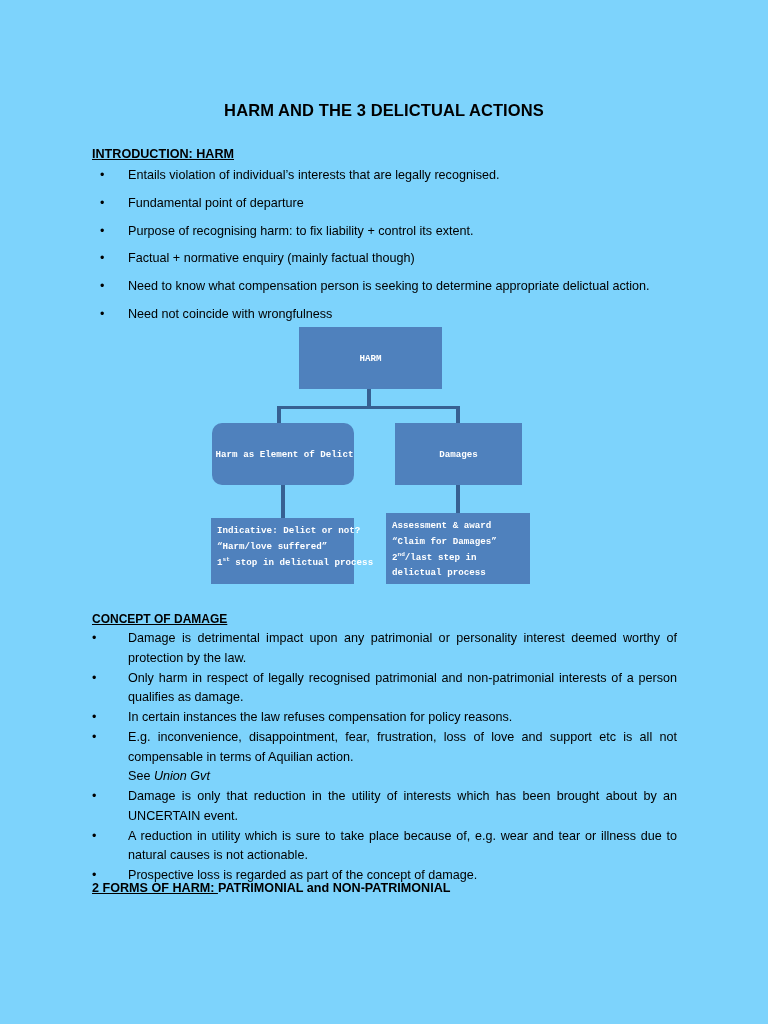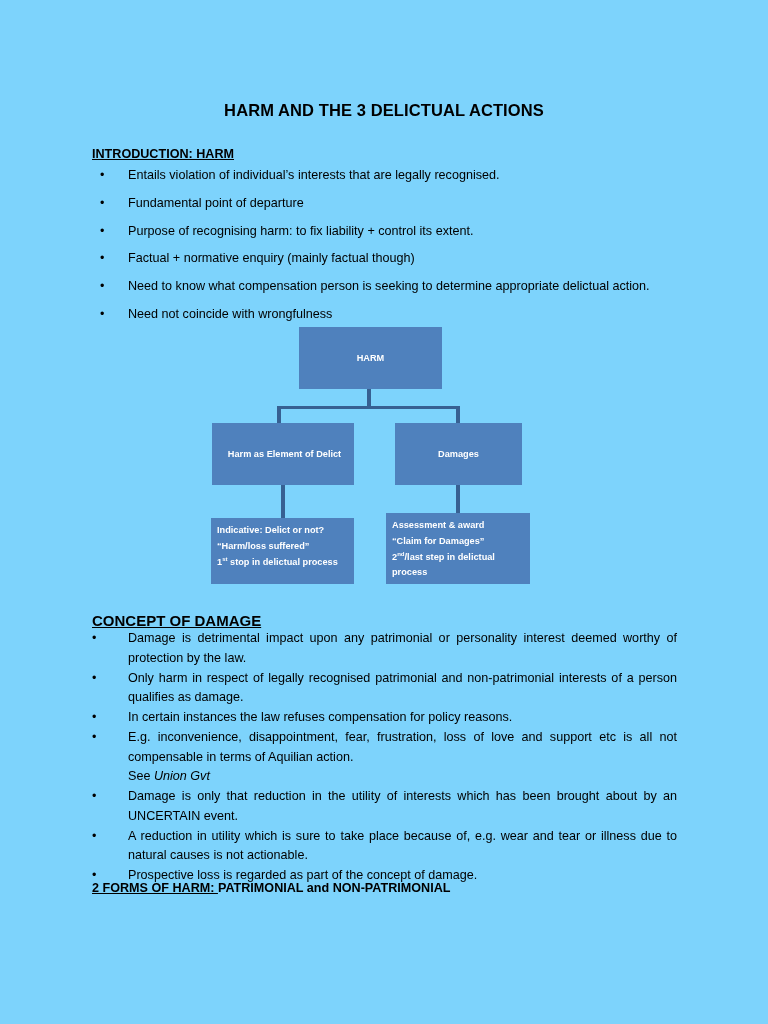--- a/index.html
+++ b/index.html
@@ -66,20 +66,21 @@
   }
 
   
   .flow {
     position: absolute;
     left: 0;
     top: 0;
     width: 768px;
     height: 716px;
     pointer-events: none;
+    font-family: Liberation Mono, monospace;
   }
   .node {
     position: absolute;
     background: #4f81bd;
     color: #ffffff;
     font-size: 9.2px;
     font-weight: bold;
     box-sizing: border-box;
   }
   .node.center {
@@ -88,21 +89,21 @@
     justify-content: center;
     text-align: center;
   }
   .node.leaf {
     padding: 5px 6px 20px 6px;
     line-height: 15.8px;
     white-space: nowrap;
   }
   .node-harm      { left: 299px; top: 327px; width: 143px; height: 62px; }
   .node-element   { left: 212px; top: 423px; width: 142px; height: 62px;
-                    justify-content: flex-start; padding-left: 3px; }
+                    justify-content: flex-start; padding-left: 3px; border-radius: 10px; }
   .node-damages   { left: 395px; top: 423px; width: 127px; height: 62px; }
   .node-left-leaf { left: 211px; top: 518px; width: 143px; height: 66px; }
   .node-right-leaf{ left: 386px; top: 513px; width: 144px; height: 71px; }
 
   .node-element .label {
     display: inline-block;
     width: 152px;
     text-align: center;
   }
 
@@ -121,21 +122,21 @@
   .c-leaf-l   { left: 281px; top: 485px; width: 4px; height: 33px; }
   .c-leaf-r   { left: 456px; top: 485px; width: 4px; height: 29px; }
 
   sup { font-size: 0.66em; vertical-align: super; line-height: 0; }
 
   
   .sec2-heading {
     position: absolute;
     left: 92px;
     top: 612px;
-    font-size: 15px;
+    font-size: 12px;
     font-weight: bold;
     text-decoration: underline;
   }
   .sec2-list {
     position: absolute;
     left: 92px;
     top: 629px;
     width: 585px;
   }
   .sec2-list .li {
@@ -223,21 +224,21 @@
     <div class="node center node-element">
       <span class="label">Harm as Element of Delict</span>
     </div>
 
     <div class="node center node-damages">
       <span>Damages</span>
     </div>
 
     <div class="node leaf node-left-leaf">
       <div>Indicative:  Delict or not?</div>
-      <div>“Harm/loss suffered”</div>
+      <div>“Harm/love suffered”</div>
       <div><span>1</span><sup>st</sup><span> stop in delictual process</span></div>
     </div>
 
     <div class="node leaf node-right-leaf">
       <div>Assessment &amp; award</div>
       <div>“Claim for Damages”</div>
       <div style="white-space:normal;"><span>2</span><sup>nd</sup><span>/last step in delictual process</span></div>
     </div>
   </div>
 

